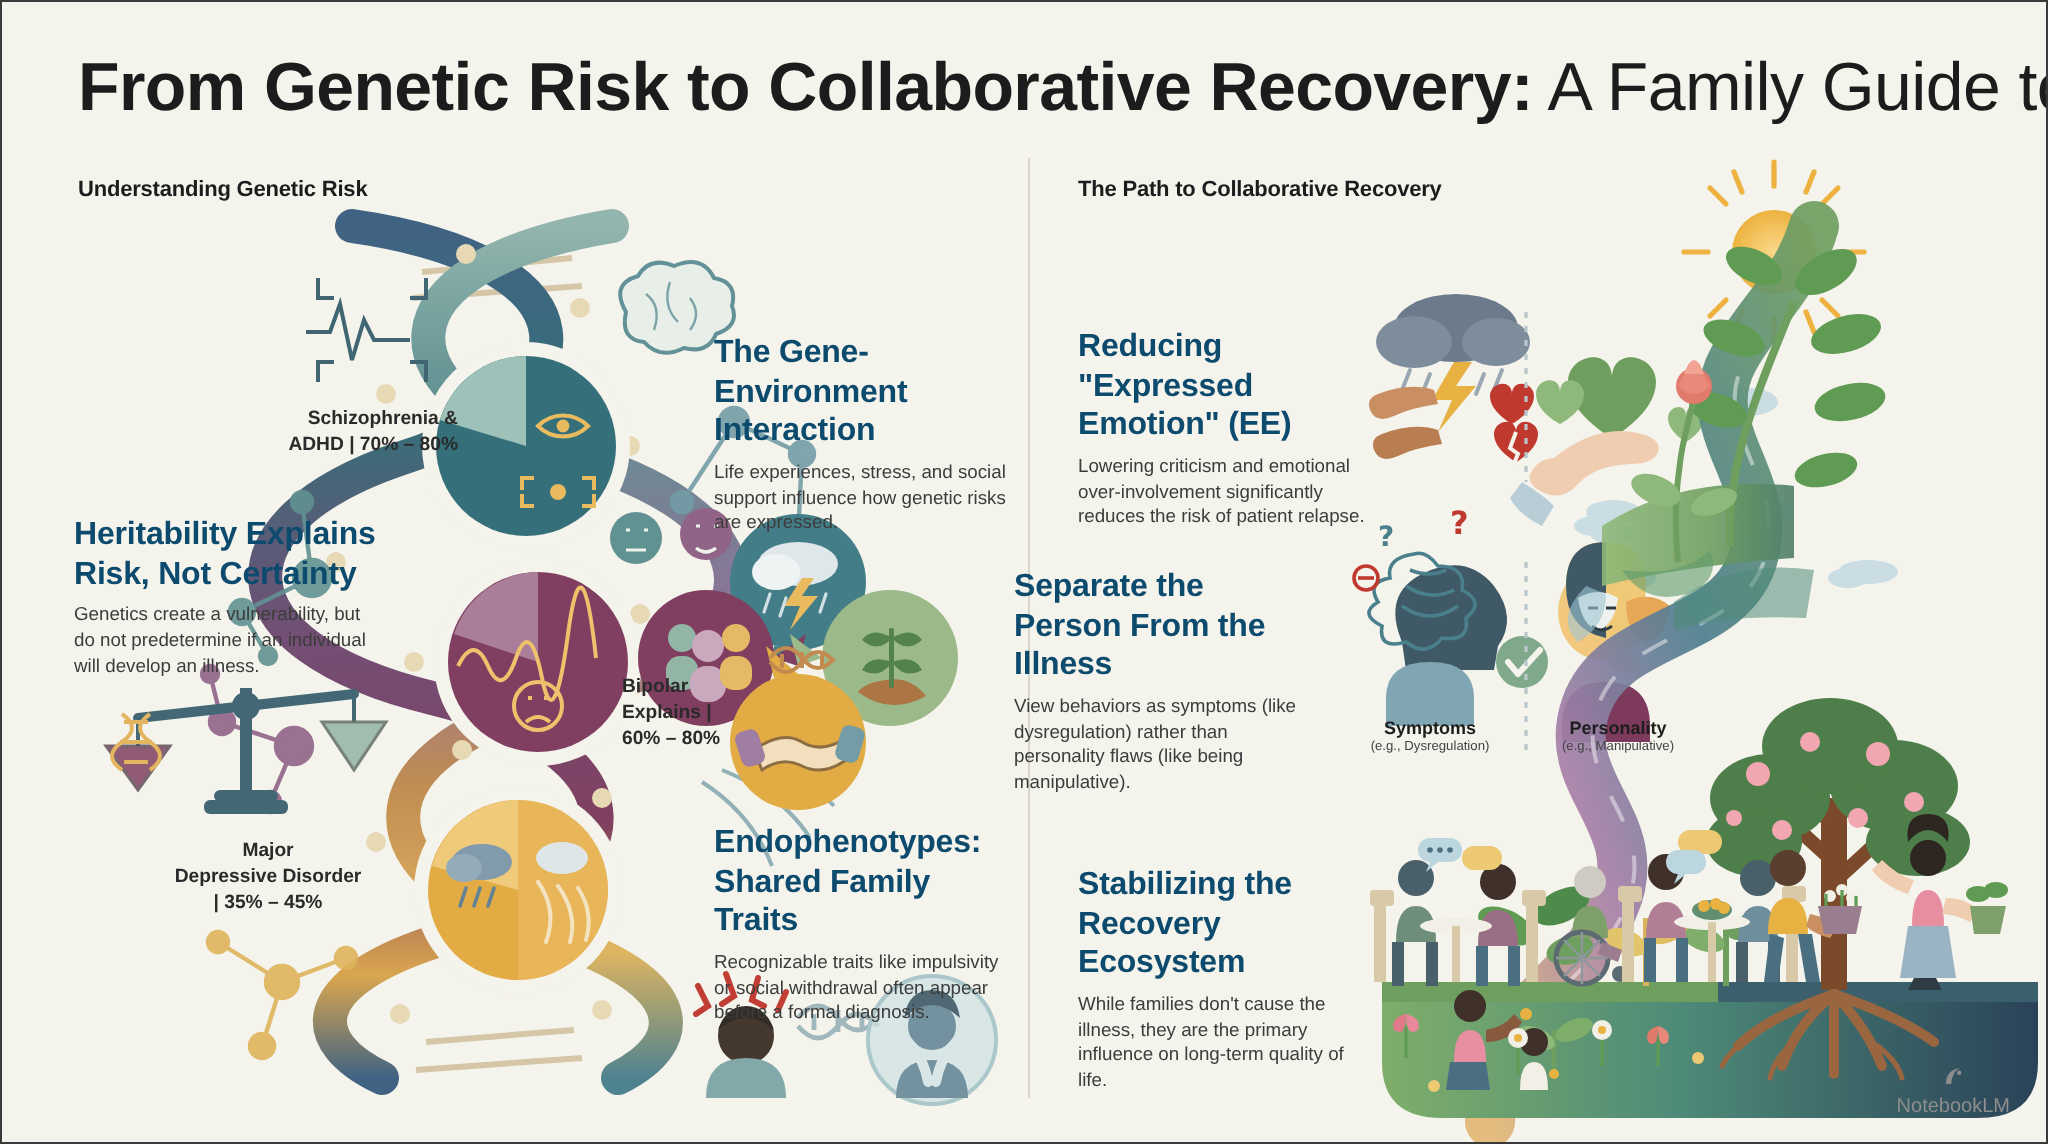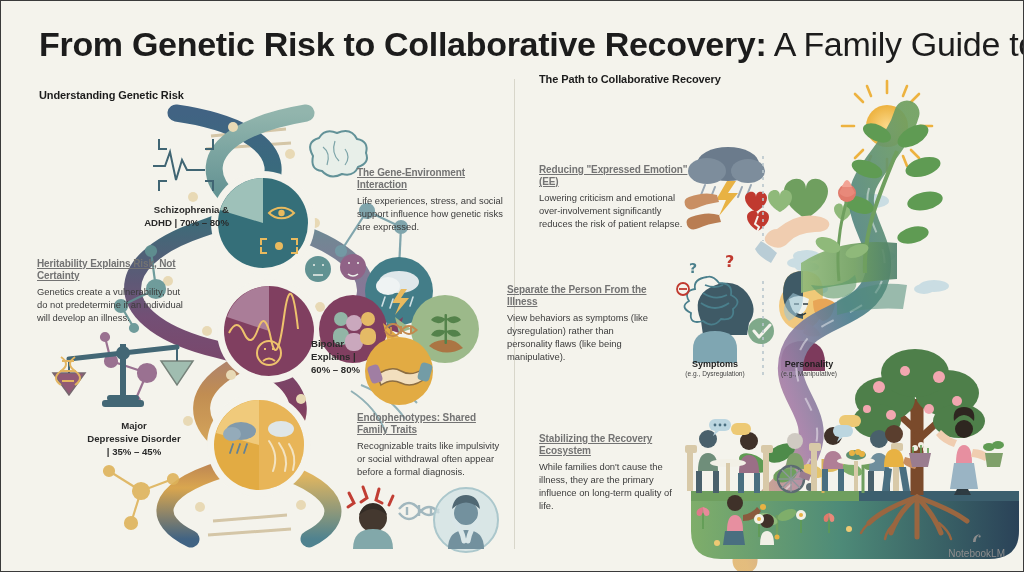--- a/index.html
+++ b/index.html
@@ -16,32 +16,32 @@
     position:absolute;left:38px;top:24px;width:960px;
     font-size:34px;line-height:1.15;letter-spacing:-0.3px;white-space:nowrap;
   }
   .title .b{font-weight:bold;}
   .title .n{font-weight:normal;}
 
   .col-head{
     position:absolute;font-size:11px;font-weight:bold;letter-spacing:-0.1px;
   }
   #head-left{left:38px;top:88px;}
-  #head-right{left:538px;top:72px;}
+  #head-right{left:538px;top:88px;}
 
   .divider{
     position:absolute;left:513px;top:78px;width:1px;height:470px;
     background:#d8d6ca;
   }
 
   
   .block{position:absolute;}
   .block h3{
-    margin:0 0 4px 0;font-size:10px;font-weight:bold;line-height:1.22;
-    letter-spacing:-0.1px;color:#737373;text-decoration:underline;
+    margin:0 0 4px 0;font-size:16px;font-weight:bold;line-height:1.22;
+    letter-spacing:-0.1px;color:#0c4a6e;
   }
   .block p{
     margin:0;font-size:9.4px;line-height:1.38;color:#3c3c3c;
   }
   .stat{
     position:absolute;font-size:9.6px;font-weight:bold;line-height:1.35;
     color:#2a2a2a;
   }
   .stat.right{text-align:right;}
 

